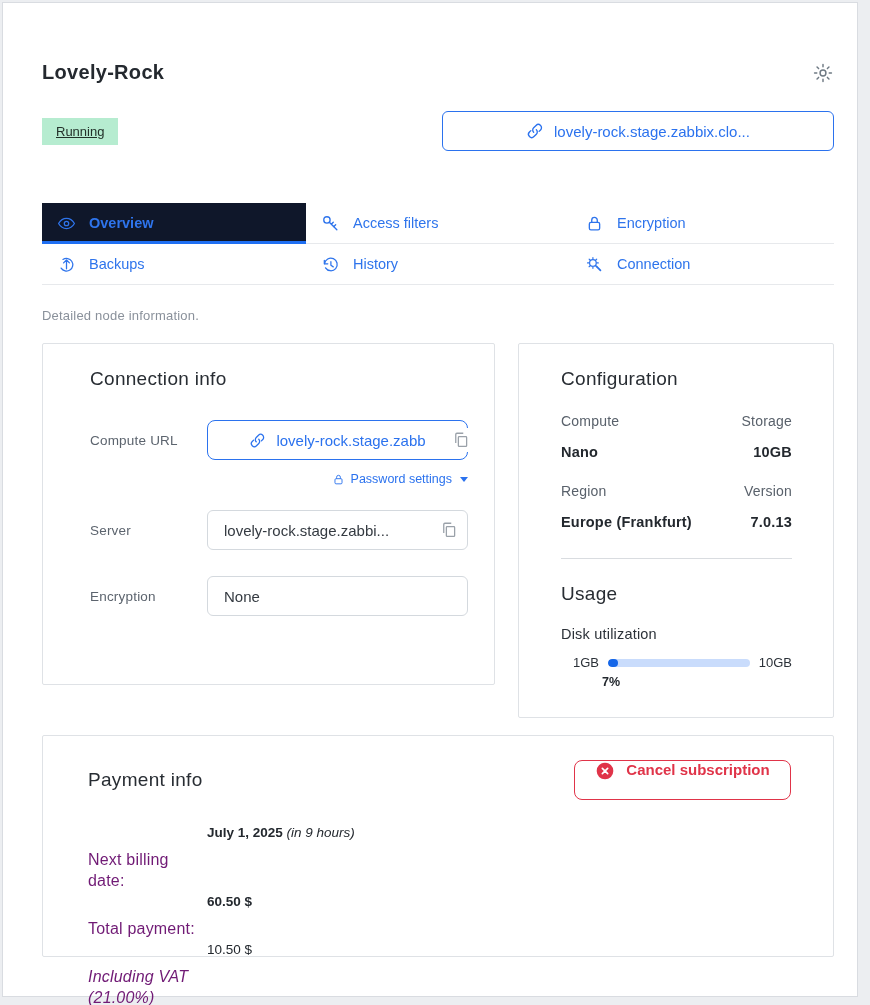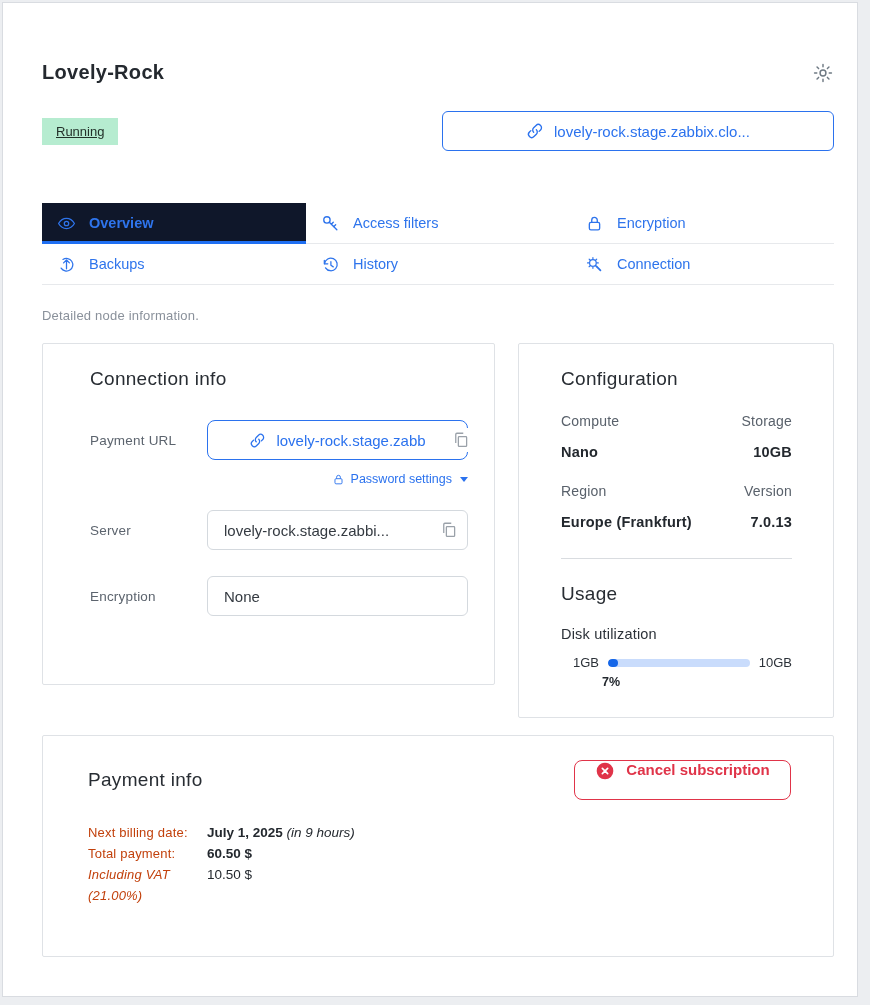--- a/index.html
+++ b/index.html
@@ -125,21 +125,21 @@
   .pay-head h2 { margin-top:9px; }
   .cancel-btn {
     width:217px; height:40px;
     border:1px solid #e03449; border-radius:8px;
     display:flex; align-items:flex-start; justify-content:center; gap:11px;
     background:#fff; color:#e03449; font-size:15px; font-weight:bold; cursor:pointer;
   }
   .cancel-btn svg { width:20px; height:20px; }
   .pay-rows { margin-top:22px; }
   .pay-row { display:flex; }
-  .pay-label { flex:0 0 119px; font-size:13px; color:#c2410c; line-height:21px; letter-spacing:.2px; }
+  .pay-label { flex:0 0 119px; font-size:16px; color:#701a75; line-height:21px; letter-spacing:.2px;margin-top:27px; }
   .pay-value { font-size:13.5px; color:#23282e; line-height:21px; }
   .b { font-weight:bold; }
   .i { font-style:italic; }
 </style>
 </head>
 <body>
 
 <svg width="0" height="0" style="position:absolute">
   <defs>
     <g id="ic-gear" fill="none" stroke="currentColor" stroke-width="1.6" stroke-linecap="round">
@@ -256,21 +256,21 @@
     </div>
 
     <div class="subtitle">Detailed node information.</div>
 
     <div class="cards-row">
 
       <div class="card card-conn">
         <h2>Connection info</h2>
 
         <div class="form-row mt30">
-          <span class="flabel">Payment URL</span>
+          <span class="flabel">Compute URL</span>
           <div class="control">
             <button class="frontend-btn">
               <svg viewBox="0 0 24 24">
                   <use href="#ic-link"></use>
                 </svg>
               <span>lovely-rock.stage.zabb</span>
             </button>
             <span class="copy-float">
               <svg viewBox="0 0 24 24">
                   <use href="#ic-copy"></use>

